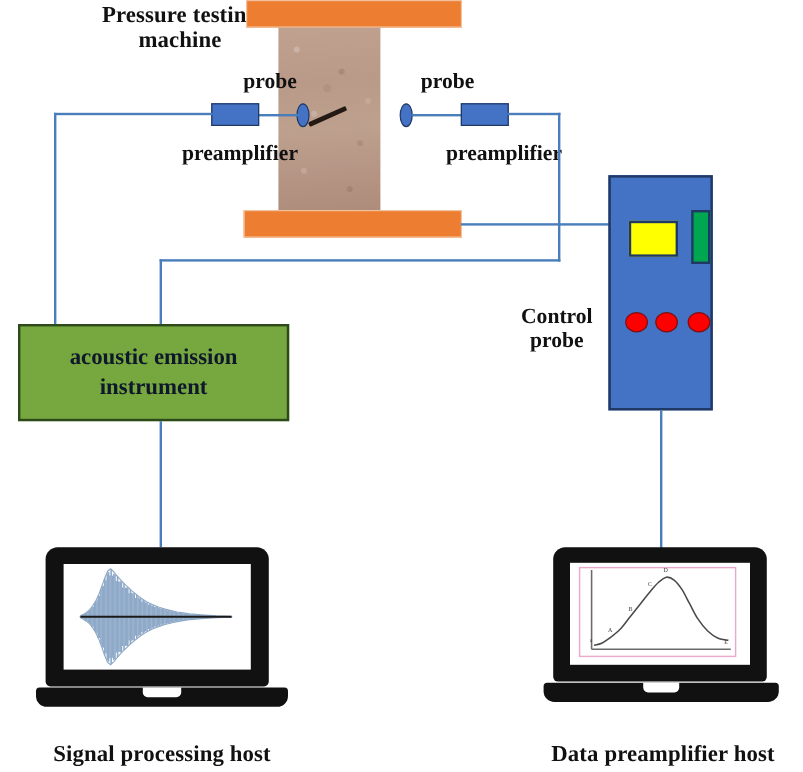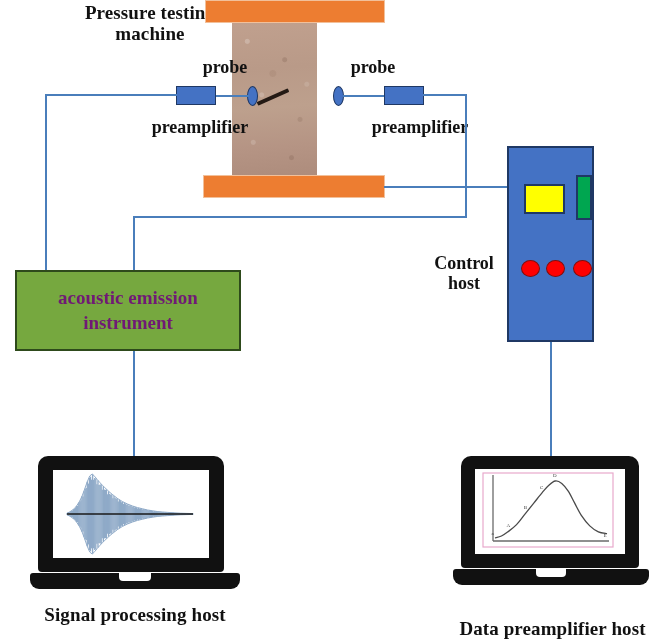--- a/index.html
+++ b/index.html
@@ -90,21 +90,21 @@
     background: #76A83F;
     border: 2px solid #2E4A1B;
     display: flex;
     align-items: center;
     justify-content: center;
   }
   .ae-box span {
     font-family: "Liberation Serif", "DejaVu Serif", serif;
     font-weight: bold;
     font-size: 19px;
-    color: #701a75;
+    color: #0f172a;
     text-align: center;
     line-height: 1.28;
     white-space: pre-line;
   }
   
   .panel {
     background: #4472C4;
     border: 2px solid #1F3864;
   }
   .panel-screen-yellow {
@@ -195,21 +195,21 @@
   <div class="wire wire-h" style="left:384px; top:186px; width:125px;"></div>
 
   <div class="box ae-box" style="left:15px; top:270px; width:226px; height:81px;">
     <span>acoustic emission
 instrument</span>
   </div>
 
   <div class="wire wire-v" style="left:133px; top:351px; height:105px;"></div>
 
   <div class="lbl lbl-mid" style="left:420px; top:253px; width:88px;">Control
-host</div>
+probe</div>
 
   <div class="box panel" style="left:507px; top:146px; width:87px; height:196px;">
     <div class="panel-screen-yellow" style="left:15px; top:36px; width:37px; height:26px;"></div>
     <div class="panel-bar-green" style="left:67px; top:27px; width:12px; height:41px;"></div>
     <div class="panel-led" style="left:12px; top:112px; width:17px; height:15px;"></div>
     <div class="panel-led" style="left:37px; top:112px; width:17px; height:15px;"></div>
     <div class="panel-led" style="left:64px; top:112px; width:17px; height:15px;"></div>
   </div>
 
   <div class="wire wire-v" style="left:550px; top:342px; height:115px;"></div>
@@ -340,21 +340,21 @@
             <line x1="140.00" x2="140.00" y1="43.61" y2="44.39" stroke="#8FAAC8" stroke-width="1.35"></line>
           </g>
         <path id="wave-outline" fill="none" stroke="#8FAAC8" stroke-width="1" d="M14.00 43.20 L16.52 42.00 L19.04 40.40 L21.56 38.40 L24.08 35.20 L26.60 31.20 L29.12 26.00 L31.64 19.20 L34.16 12.00 L36.68 6.00 L39.20 4.00 L41.72 6.40 L44.24 9.60 L46.76 12.40 L49.28 15.20 L51.80 17.60 L54.32 20.00 L56.84 22.40 L59.36 24.40 L61.88 26.40 L64.40 28.40 L69.44 31.60 L74.48 34.00 L79.52 36.00 L84.56 37.60 L89.60 38.80 L94.64 40.00 L99.68 40.80 L104.72 41.60 L109.76 42.00 L114.80 42.40 L121.10 42.80 L127.40 43.20 L133.70 43.40 L140.00 43.60 M14.00 44.80 L16.52 46.00 L19.04 47.60 L21.56 49.60 L24.08 52.80 L26.60 56.80 L29.12 62.00 L31.64 68.80 L34.16 76.00 L36.68 82.00 L39.20 84.00 L41.72 81.60 L44.24 78.40 L46.76 75.60 L49.28 72.80 L51.80 70.40 L54.32 68.00 L56.84 65.60 L59.36 63.60 L61.88 61.60 L64.40 59.60 L69.44 56.40 L74.48 54.00 L79.52 52.00 L84.56 50.40 L89.60 49.20 L94.64 48.00 L99.68 47.20 L104.72 46.40 L109.76 46.00 L114.80 45.60 L121.10 45.20 L127.40 44.80 L133.70 44.60 L140.00 44.40"></path>
         <line x1="14" y1="44" x2="140" y2="44" stroke="#1a1a1a" stroke-width="1.6"></line>
       </svg>
     </div>
     <div class="laptop-base" style="left:0px; top:117px; width:210px; height:16px;"></div>
     <div class="laptop-notch" style="left:89px; top:117px; width:32px; height:8px;"></div>
   </div>
 
-  <div class="lbl lbl-title" style="left:20px; top:604px; width:230px;">Signal processing host</div>
+  <div class="lbl lbl-title" style="left:20px; top:618px; width:230px;">Signal processing host</div>
 
   <div class="laptop" style="left:453px; top:456px; width:196px; height:145px;">
     <div class="laptop-lid" style="left:8px; top:0px; width:178px; height:112px;"></div>
     <div class="laptop-screen" style="left:22px; top:13px; width:150px; height:85px;">
       <svg width="150" height="85" viewBox="0 0 150 85">
         <rect x="8" y="4" width="130" height="74" fill="none" stroke="#E8A9CC" stroke-width="1.2"></rect>
         <line x1="18" y1="6" x2="18" y2="72" stroke="#6a6a6a" stroke-width="1.3"></line>
         <line x1="18" y1="72" x2="134" y2="72" stroke="#6a6a6a" stroke-width="1.3"></line>
         <path id="acq-curve" fill="none" stroke="#4a4a4a" stroke-width="1.3" d="M20.00 68.80 C21.08 68.51,24.31 68.01,26.46 67.01 C28.62 66.01,30.41 64.72,32.92 62.82 C35.44 60.93,38.67 58.64,41.54 55.65 C44.41 52.66,47.28 48.47,50.15 44.89 C53.03 41.30,55.90 37.71,58.77 34.12 C61.64 30.54,64.87 26.35,67.38 23.36 C69.90 20.37,71.69 18.08,73.85 16.19 C76.00 14.29,78.15 12.30,80.31 12.00 C82.46 11.70,84.62 12.70,86.77 14.39 C88.92 16.09,91.08 18.88,93.23 22.16 C95.38 25.45,97.54 30.14,99.69 34.12 C101.85 38.11,103.64 42.30,106.15 46.08 C108.67 49.87,111.90 54.05,114.77 56.85 C117.64 59.64,120.51 61.53,123.38 62.82 C126.26 64.12,130.56 64.32,132.00 64.62"></path>
         <g id="acq-labels" font-size="5" font-family="Liberation Serif, serif" fill="#3a3a3a">

